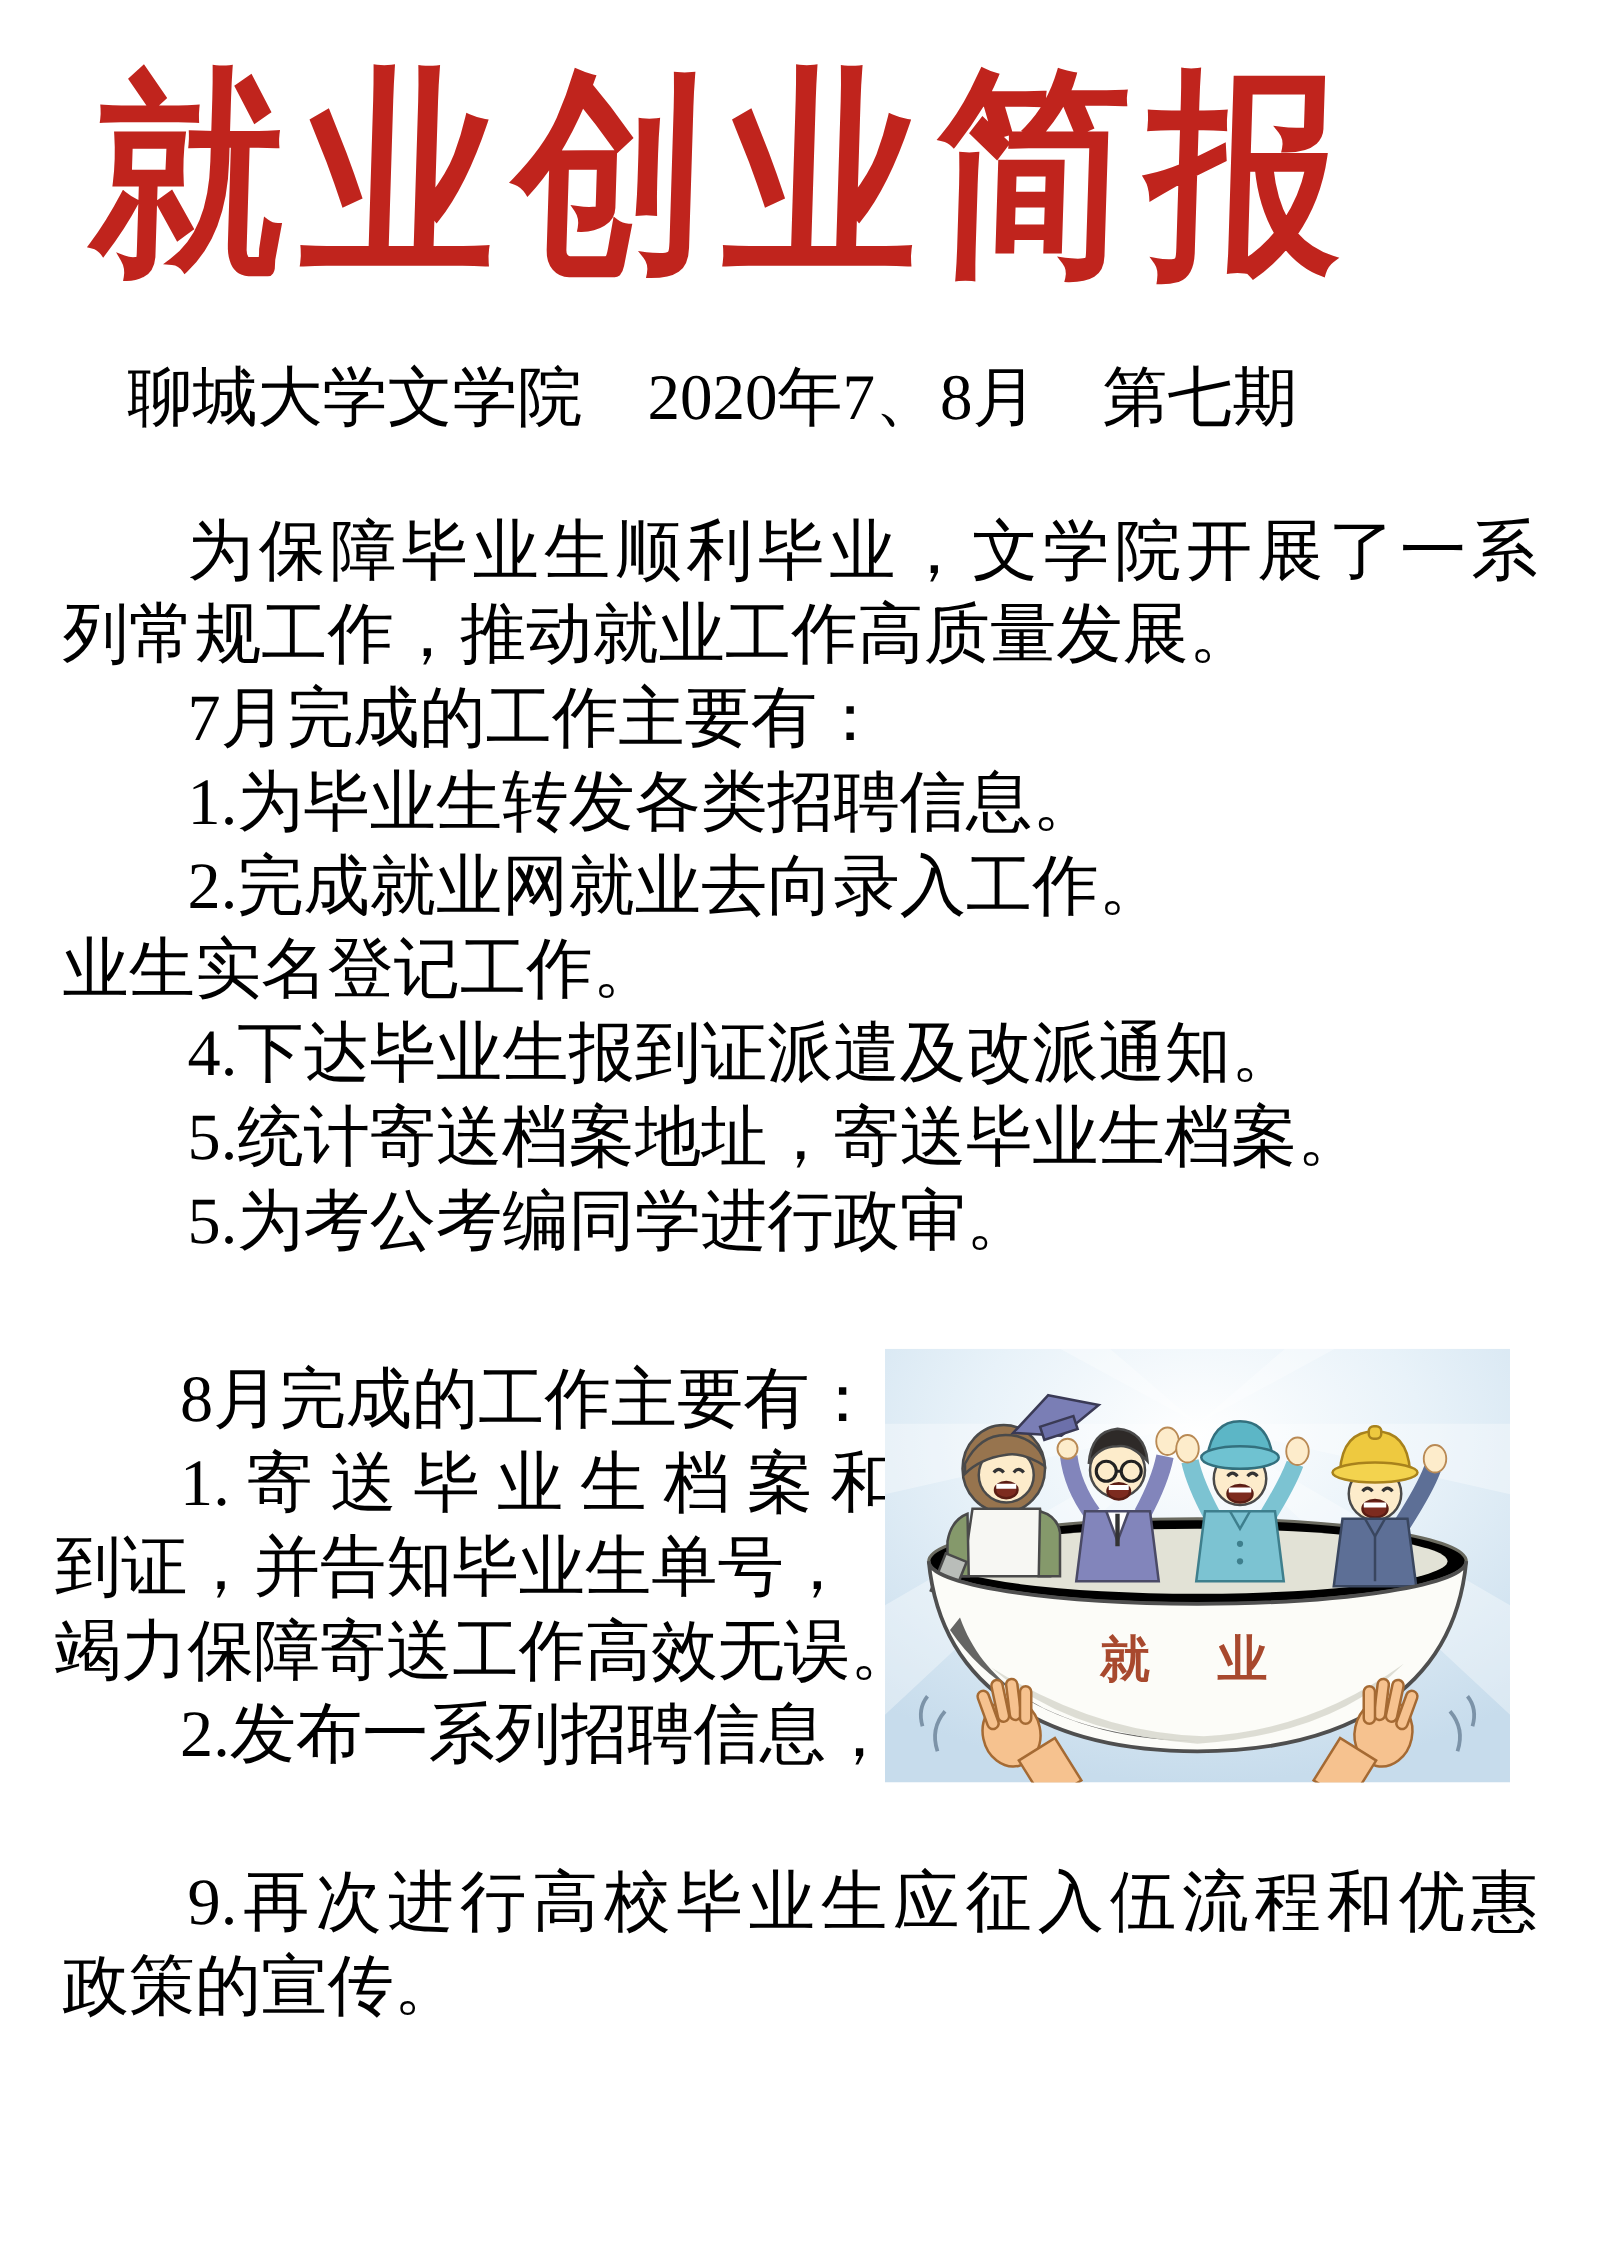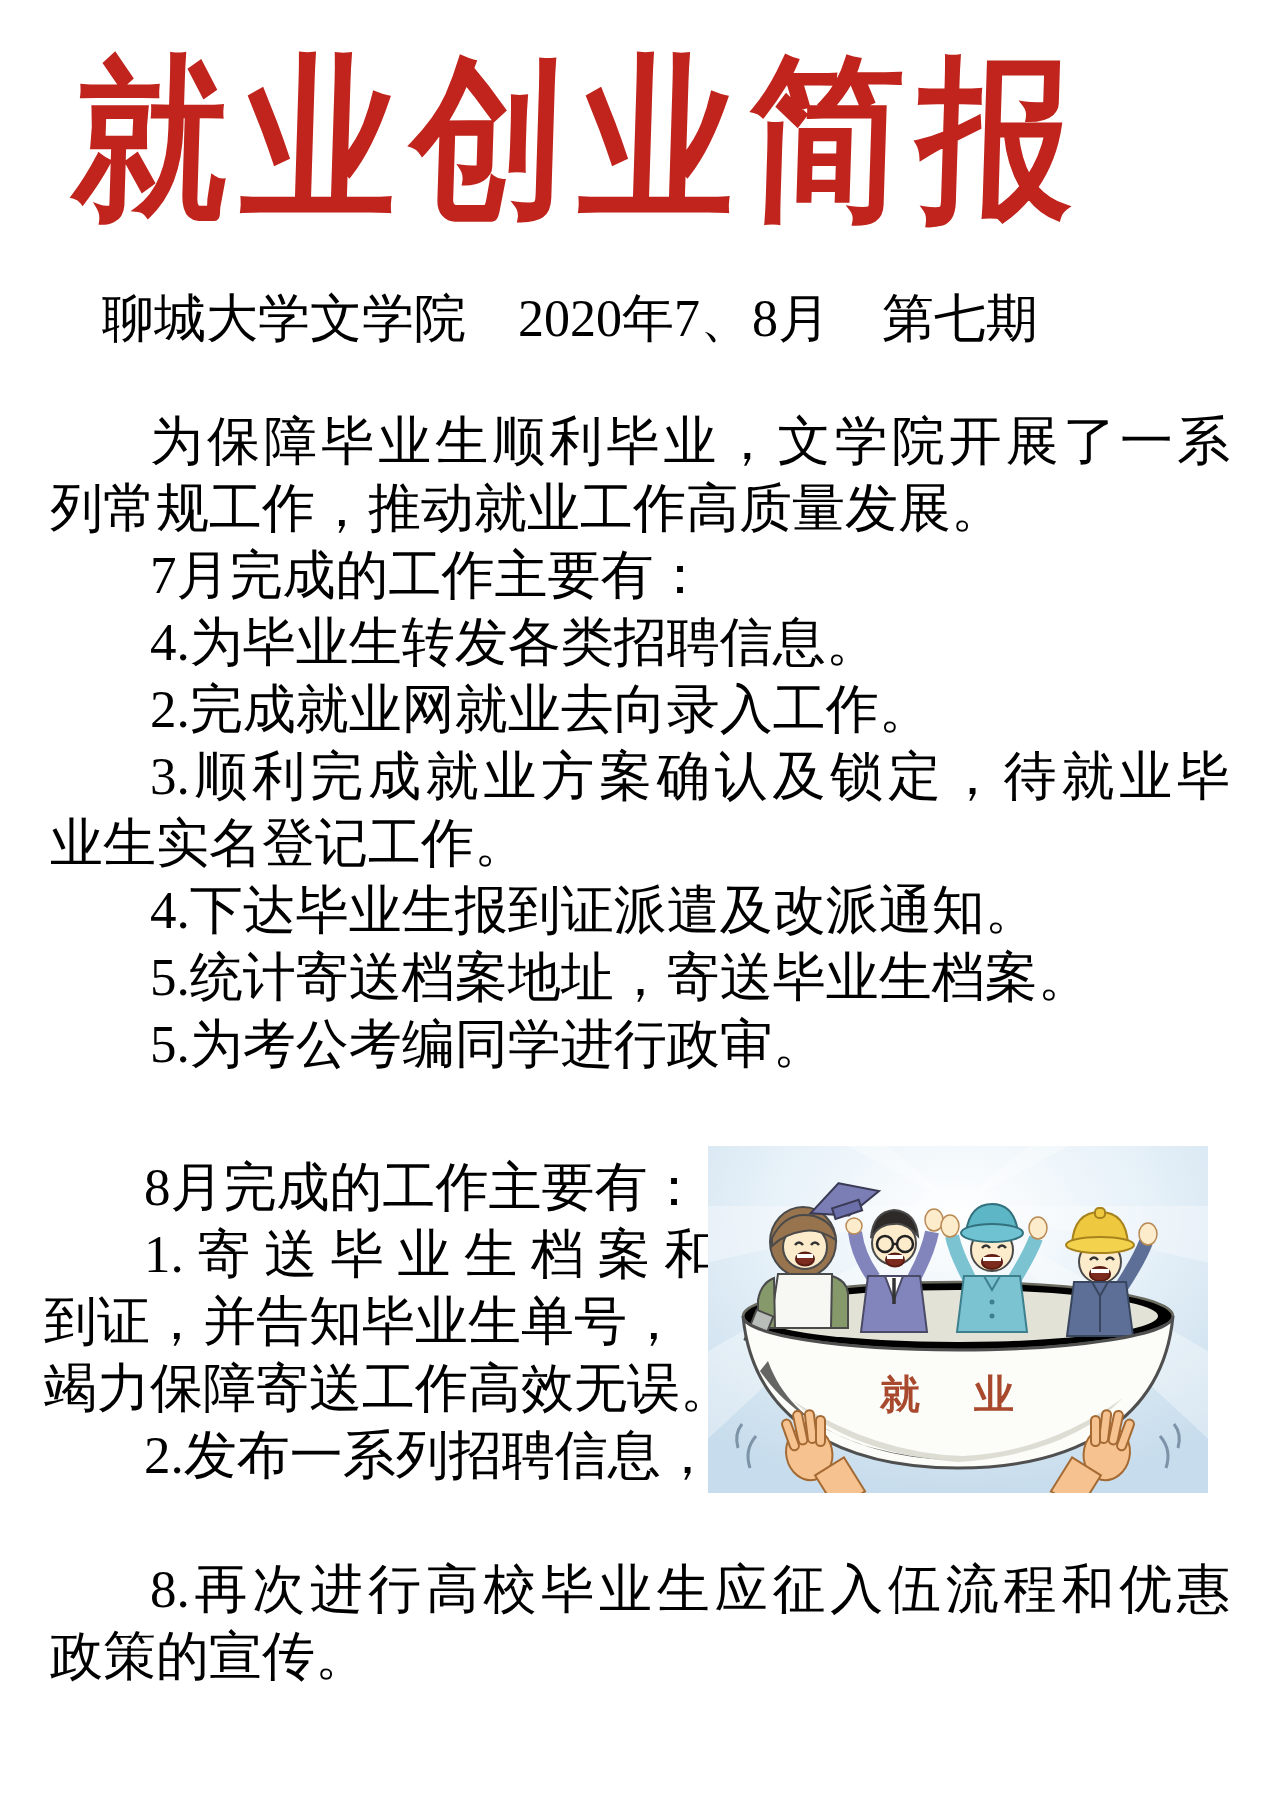--- a/index.html
+++ b/index.html
@@ -65,23 +65,22 @@
 <div class="page">
 
   <h1 class="title">就业创业简报</h1>
 
   <div class="subtitle">聊城大学文学院　2020年7、8月　第七期</div>
 
   <div class="body-top">
       <div class="line indent stretch">为保障毕业生顺利毕业，文学院开展了一系</div>
       <div class="line">列常规工作，推动就业工作高质量发展。</div>
       <div class="line indent">7月完成的工作主要有：</div>
-      <div class="line indent">4.为毕业生转发各类招聘信息。</div>
+      <div class="line indent">1.为毕业生转发各类招聘信息。</div>
       <div class="line indent">2.完成就业网就业去向录入工作。</div>
-      <div class="line indent stretch">3.顺利完成就业方案确认及锁定，待就业毕</div>
       <div class="line">业生实名登记工作。</div>
       <div class="line indent">4.下达毕业生报到证派遣及改派通知。</div>
       <div class="line indent">5.统计寄送档案地址，寄送毕业生档案。</div>
       <div class="line indent">5.为考公考编同学进行政审。</div>
     </div>
 
   <div class="august">
     <div class="august-left">
         <div class="line indent">8月完成的工作主要有：</div>
         <div class="line indent stretch">1.寄送毕业生档案和报</div>
@@ -211,17 +210,17 @@
         </g>
         <g fill="none" stroke="#7c93a8" stroke-width="3">
           <path d="M452 290 q12 14 6 32"></path>
           <path d="M466 278 q8 10 4 24"></path>
         </g>
       </svg>
     </figure>
   </div>
 
   <div class="body-bottom">
-      <div class="line indent stretch">8.再次进行高校毕业生应征入伍流程和优惠</div>
+      <div class="line indent stretch">9.再次进行高校毕业生应征入伍流程和优惠</div>
       <div class="line">政策的宣传。</div>
     </div>
 
 </div>
 
 </body></html>

